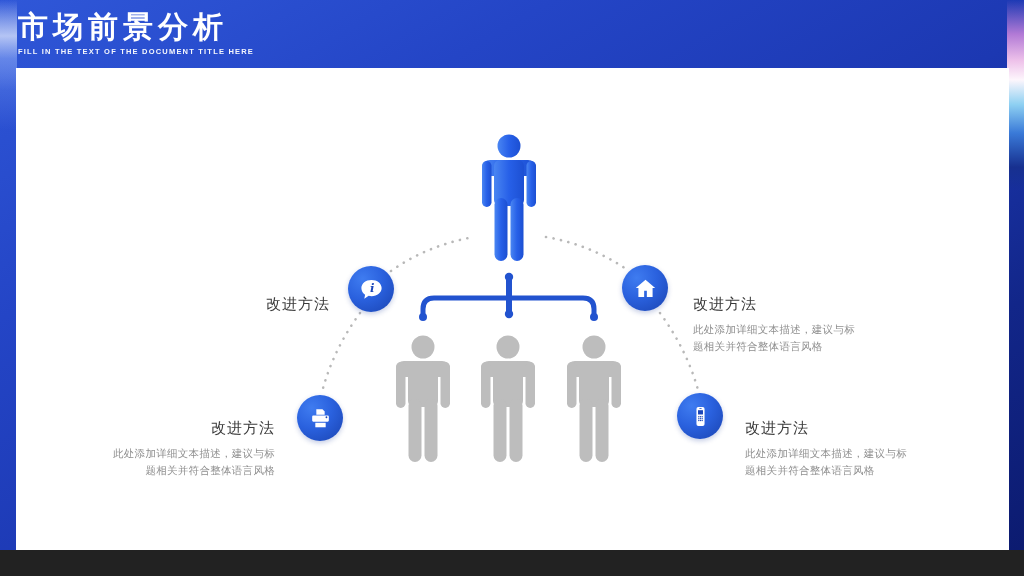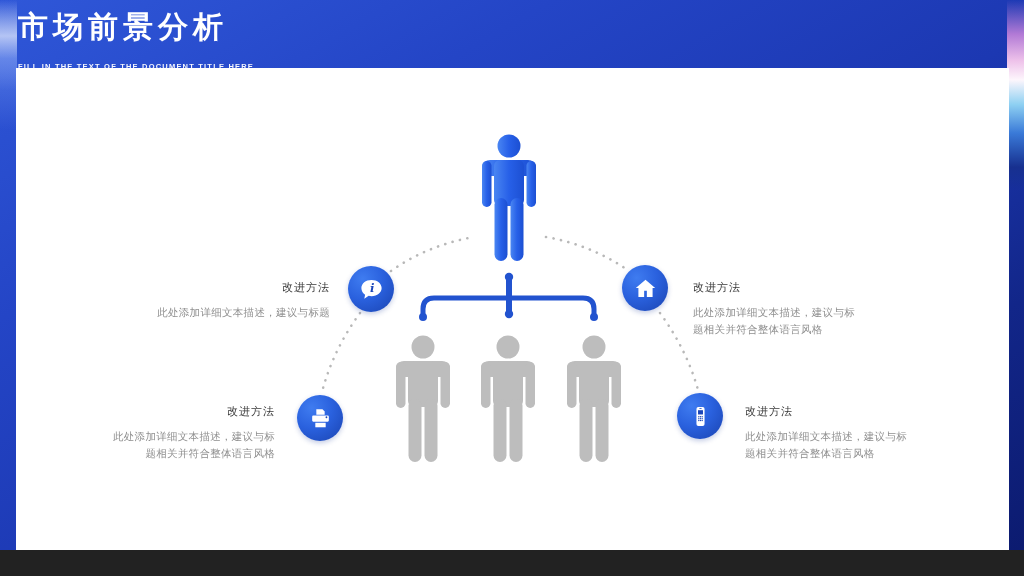--- a/index.html
+++ b/index.html
@@ -19,36 +19,36 @@
   }
   .streak-left-b{
     position:absolute;left:0;top:420;width:17px;height:90px;
     background:linear-gradient(180deg,rgba(60,95,220,0) 0%,rgba(200,212,248,.85) 40%,rgba(120,150,238,.5) 65%,rgba(60,95,220,0) 100%);
   }
   .slide-header{position:absolute;left:18px;top:8px;color:#fff;}
   .slide-header h1{
     margin:0;font-size:30px;font-weight:bold;letter-spacing:5px;line-height:38px;
   }
   .slide-subtitle{
-    margin-top:16px;font-size:7.5px;font-weight:bold;letter-spacing:1.2px;opacity:.95;
+    margin-top:1px;font-size:7.5px;font-weight:bold;letter-spacing:1.2px;opacity:.95;
   }
   .card{
     position:absolute;left:16px;top:68px;width:993px;height:485px;background:#ffffff;
   }
   .overlay{position:absolute;left:0;top:0;width:1024px;height:576px;pointer-events:none;}
   .person{position:absolute;}
   .badge{
     position:absolute;width:46px;height:46px;border-radius:50%;
     background:radial-gradient(circle at 32% 28%,#3f7cf0 0%,#2a61de 45%,#1a43b0 100%);
     display:flex;align-items:center;justify-content:center;
     box-shadow:0 2px 5px rgba(20,50,150,.25);
   }
   .badge svg{width:27px;height:27px;display:block;}
   .item{position:absolute;}
-  .item-title{font-size:11px;color:#3a3a3a;letter-spacing:1px;line-height:20px;}
+  .item-title{font-size:15px;color:#3a3a3a;letter-spacing:1px;line-height:20px;margin-top:17px;}
   .item-desc{margin-top:7px;font-size:10.5px;color:#8f8f8f;line-height:16.5px;letter-spacing:.3px;}
   .item-tl{left:100px;top:277px;width:230px;text-align:right;}
   .item-bl{left:73px;top:401px;width:202px;text-align:right;}
   .item-tr{left:693px;top:277px;width:235px;text-align:left;}
   .item-br{left:745px;top:401px;width:225px;text-align:left;}
   .badge-info{left:348px;top:266px;}
   .badge-home{left:622px;top:265px;}
   .badge-printer{left:297px;top:395px;}
   .badge-phone{left:677px;top:393px;}
 </style>
@@ -152,21 +152,20 @@
         <circle cx="10.5" cy="15.6" r="0.62"></circle>
           <circle cx="12" cy="15.6" r="0.62"></circle>
           <circle cx="13.5" cy="15.6" r="0.62"></circle>
       </g>
     </svg>
   </div>
 
   <div class="item item-tl">
     <div class="item-title">改进方法</div>
     <div class="item-desc">
-      <div>此处添加详细文本描述，建议与标题</div>
     </div>
   </div>
   <div class="item item-tr">
     <div class="item-title">改进方法</div>
     <div class="item-desc">
       <div>此处添加详细文本描述，建议与标</div>
       <div>题相关并符合整体语言风格</div>
     </div>
   </div>
   <div class="item item-bl">

